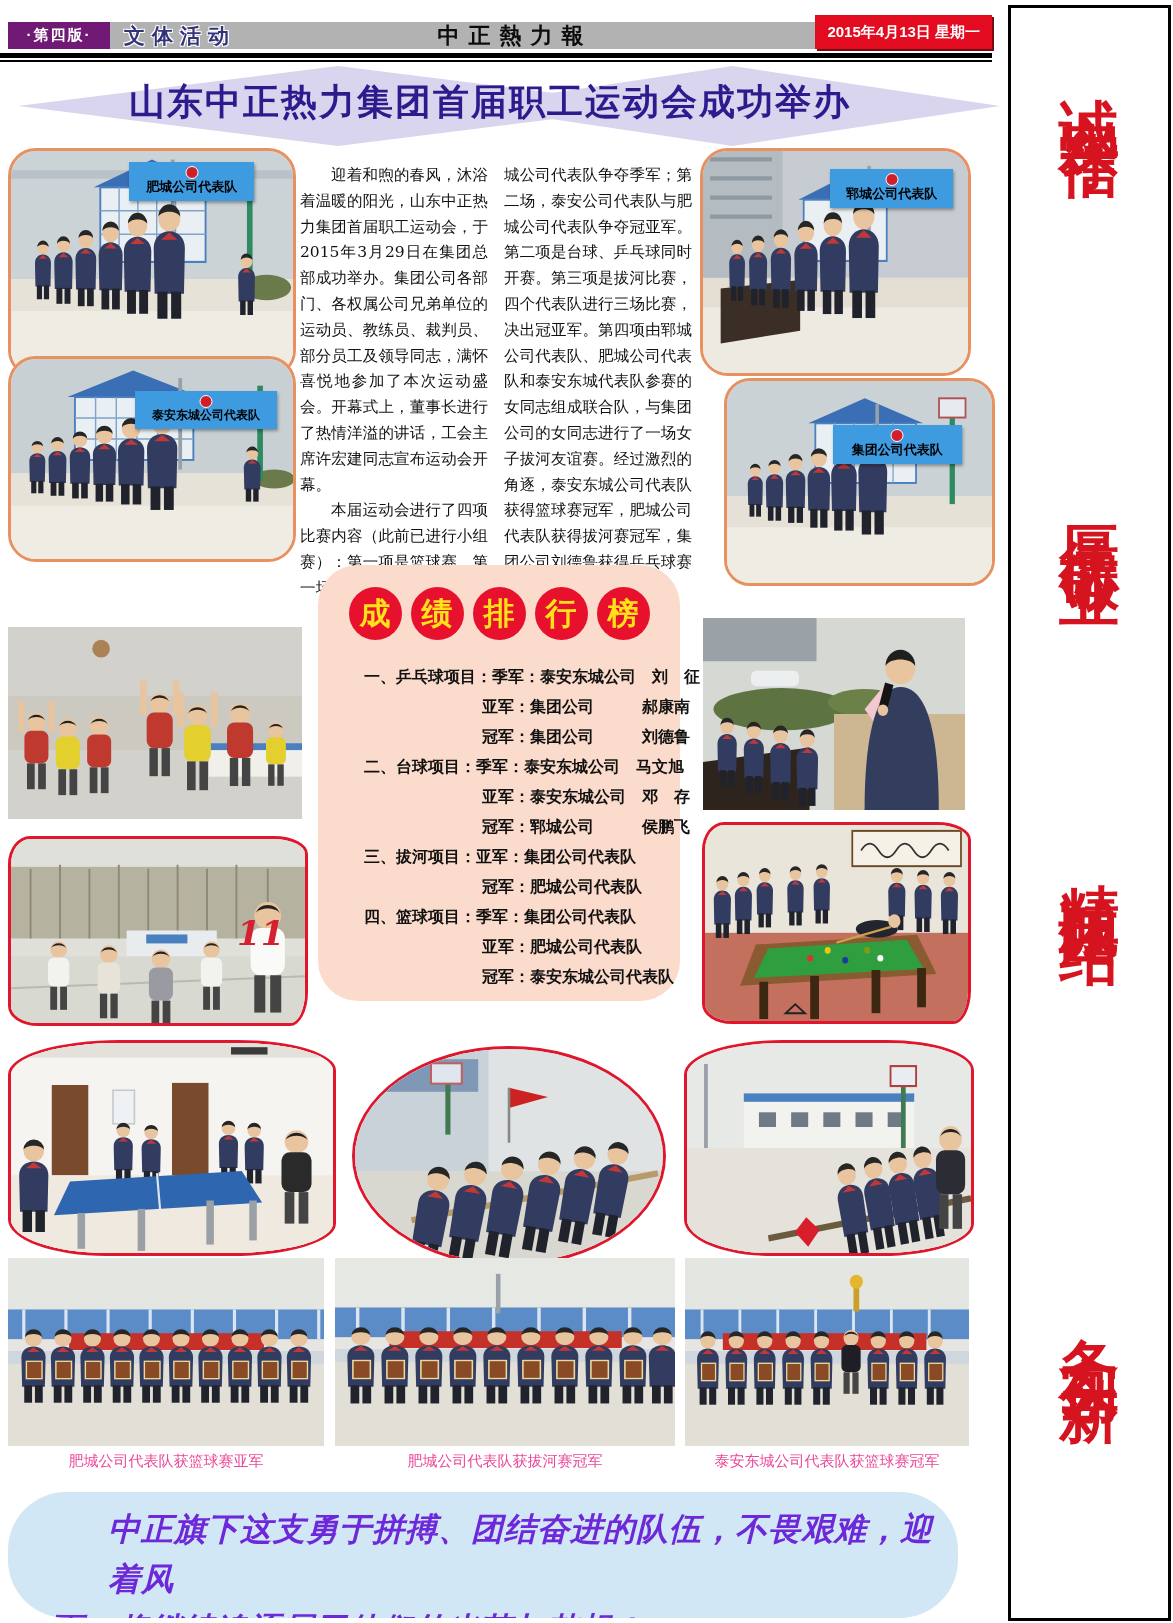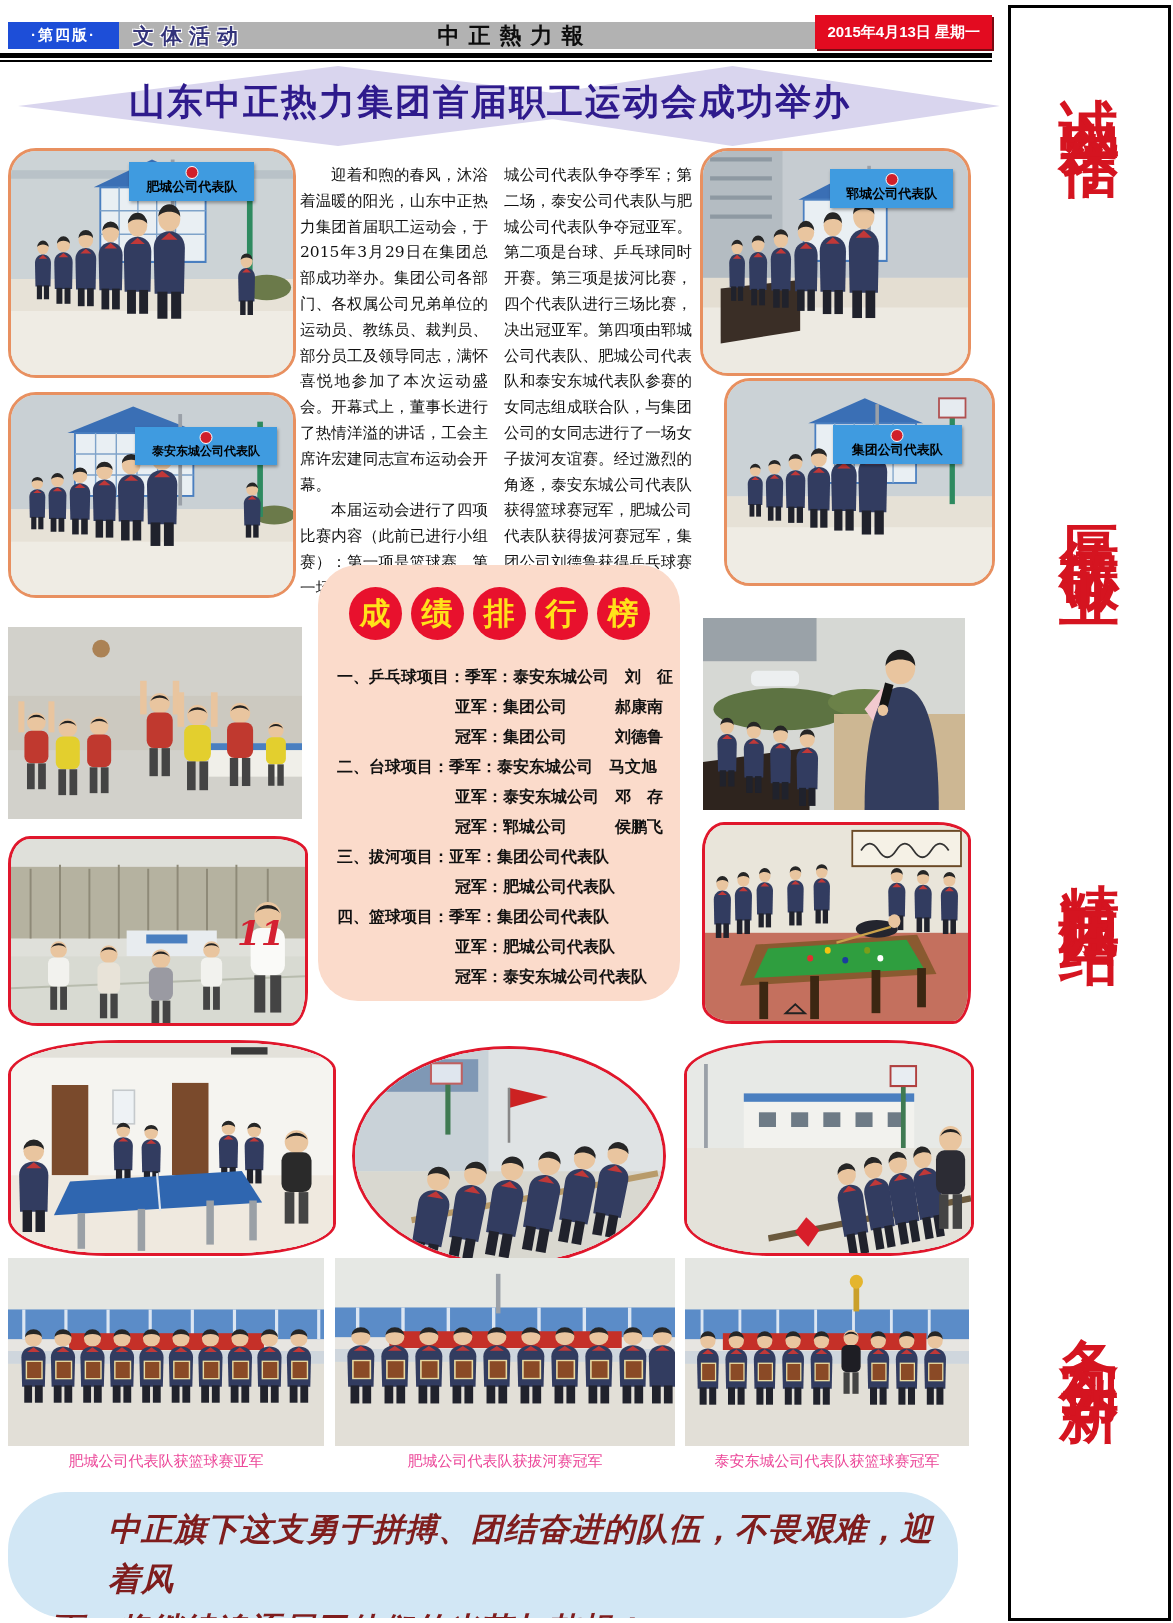--- a/index.html
+++ b/index.html
@@ -3,21 +3,21 @@
 <meta charset="utf-8">
 <title>中正熱力報 第四版</title>
 <style>
   html,body{margin:0;padding:0;background:#fff;}
   .page{position:relative;width:1173px;height:1623px;background:#fff;overflow:hidden;
         font-family:"Liberation Sans",sans-serif;color:#111;}
   .ab{position:absolute;}
 
   
   .hdr-bar{left:8px;top:22px;width:984px;height:27px;background:#b2b2b2;display:flex;align-items:center;}
-  .pagenum{width:111px;height:100%;background:#1d4ed8;color:#fff;display:flex;align-items:center;
+  .pagenum{width:102px;height:100%;background:#701a75;color:#fff;display:flex;align-items:center;
            justify-content:center;font-size:15px;font-weight:bold;letter-spacing:2px;}
   .section{margin-left:14px;font-size:21px;font-weight:bold;letter-spacing:7px;color:#33337a;
            text-shadow:1px 1px 0 #fff,-1px -1px 0 #fff,1px -1px 0 #fff,-1px 1px 0 #fff;
            font-family:"DejaVu Serif",serif;}
   .masthead{position:absolute;left:392px;width:230px;text-align:center;font-size:22px;font-weight:bold;
             letter-spacing:9px;color:#0c0c0c;font-family:"DejaVu Serif",serif;}
   .datebox{position:absolute;right:0;top:-7px;height:34px;padding:0 12px;background:#e30b20;color:#fff;
            display:flex;align-items:center;font-size:15px;font-weight:bold;box-shadow:2px 2px 0 #7a0a12;}
   .rule1{left:0;top:53px;width:992px;height:5px;background:#000;}
   .rule2{left:0;top:60px;width:992px;height:2px;background:#000;}
@@ -32,21 +32,21 @@
 
   
   .ph{position:absolute;overflow:hidden;background:#e7e5e1;}
   .ph svg.scene{position:absolute;inset:0;width:100%;height:100%;display:block;}
   .orange{border:3px solid #e89060;border-radius:28px;}
   .wavy{border:3px solid #e0172c;border-radius:22px 34px 18px 30px/28px 18px 34px 20px;}
   .pillow{border:3px solid #e0172c;border-radius:34% 30% 32% 30% / 16% 14% 15% 17%;}
   .ellipse{border:3px solid #e0172c;border-radius:50%;}
 
   .ph1{left:8px;top:148px;width:282px;height:224px;}
-  .ph2{left:8px;top:392px;width:282px;height:200px;}
+  .ph2{left:8px;top:356px;width:282px;height:200px;}
   .ph3{left:700px;top:148px;width:265px;height:222px;}
   .ph4{left:724px;top:378px;width:265px;height:202px;border-radius:26px;}
   .ph5{left:8px;top:627px;width:294px;height:192px;}
   .ph6{left:8px;top:836px;width:294px;height:184px;}
   .ph7{left:703px;top:618px;width:262px;height:192px;}
   .ph8{left:702px;top:822px;width:263px;height:196px;}
   .ph9{left:8px;top:1040px;width:322px;height:210px;}
   .ph10{left:352px;top:1046px;width:308px;height:214px;}
   .ph11{left:684px;top:1040px;width:284px;height:210px;}
   .ph12{left:8px;top:1258px;width:316px;height:188px;}
@@ -69,34 +69,34 @@
            font-size:15.5px;line-height:25.8px;text-align:justify;overflow:hidden;
            font-family:"DejaVu Serif",serif;margin-top:20px;}
   .article p{margin:0;text-indent:2em;}
 
   
   .rank{left:318px;top:565px;width:362px;height:436px;background:#fbdbcb;border-radius:40px;}
   .rk-title{display:flex;justify-content:center;gap:9px;margin-top:22px;}
   .circ{width:53px;height:53px;border-radius:50%;background:#e8112d;color:#ffe21a;display:flex;
         align-items:center;justify-content:center;font-size:31px;font-weight:bold;
         font-family:"DejaVu Serif",serif;}
-  .rk-lines{margin-top:22px;padding-left:19px;font-size:16px;font-weight:bold;line-height:30px;
+  .rk-lines{margin-top:22px;padding-left:46px;font-size:16px;font-weight:bold;line-height:30px;
             white-space:nowrap;font-family:"DejaVu Sans",sans-serif;}
   .rk-line.indent{padding-left:118px;}
 
   
   .caption{top:1452px;text-align:center;font-size:15px;color:#ec4899;font-family:"DejaVu Serif",serif;}
   .cap1{left:8px;width:316px;}
   .cap2{left:335px;width:340px;}
   .cap3{left:685px;width:284px;}
 
   
   .banner{left:8px;top:1492px;width:950px;height:126px;background:#d2e7f5;border-radius:58px;
           overflow:hidden;}
-  .banner div{color:#7f1d1d;font-weight:bold;font-style:italic;font-size:32px;line-height:50px;
+  .banner div{color:#6d28d9;font-weight:bold;font-style:italic;font-size:32px;line-height:50px;
           font-family:"DejaVu Serif",serif;letter-spacing:1px;}
   .bl1{padding:12px 0 0 100px;}
   .bl2{padding-left:42px;}
 
   
   .sidebar{left:1008px;top:5px;width:157px;height:1610px;border:3px solid #000;background:#fff;}
   .motto{position:absolute;left:50%;transform:translateX(-50%);writing-mode:vertical-rl;
          text-orientation:upright;font-size:60px;font-weight:bold;color:#d51420;letter-spacing:14px;
          font-family:"DejaVu Serif",serif;white-space:nowrap;}
   .m1{top:42px;}  .m2{top:470px;}  .m3{top:828px;}  .m4{top:1282px;}

